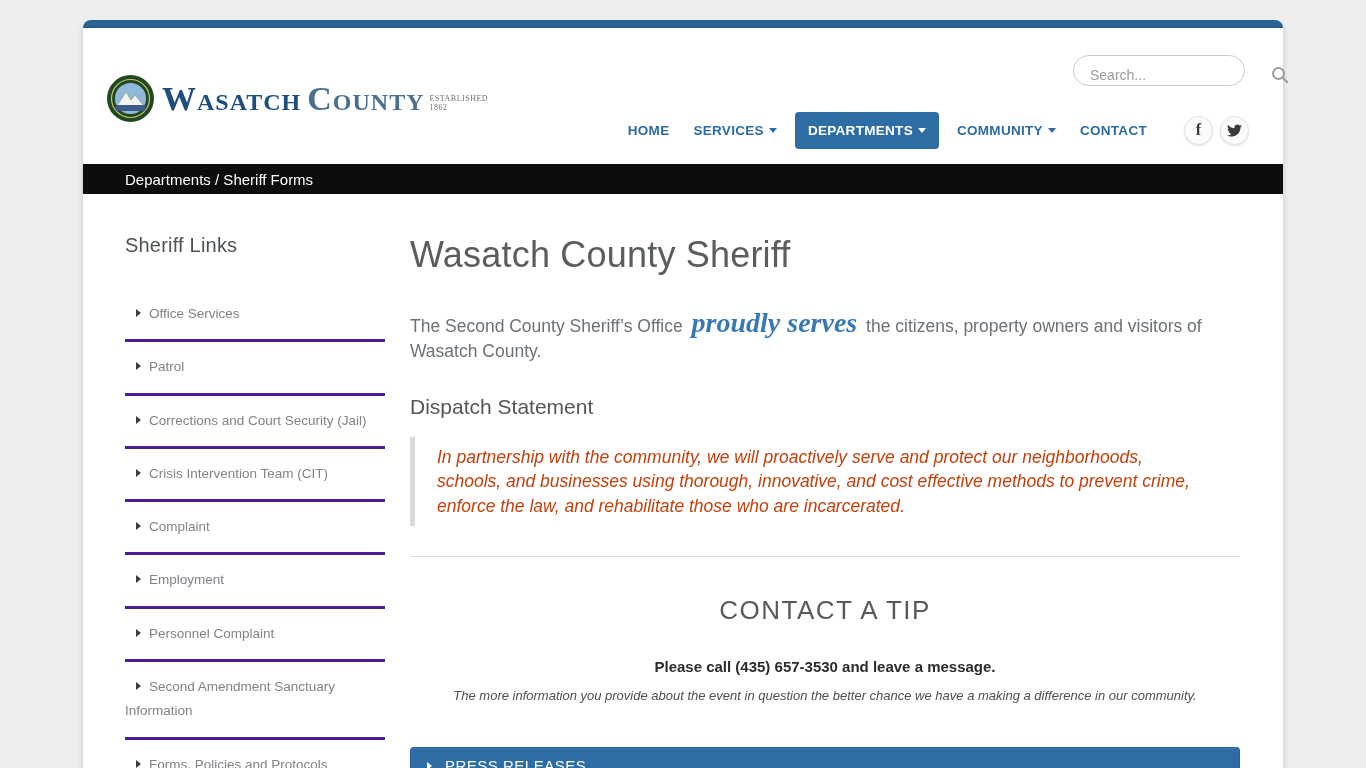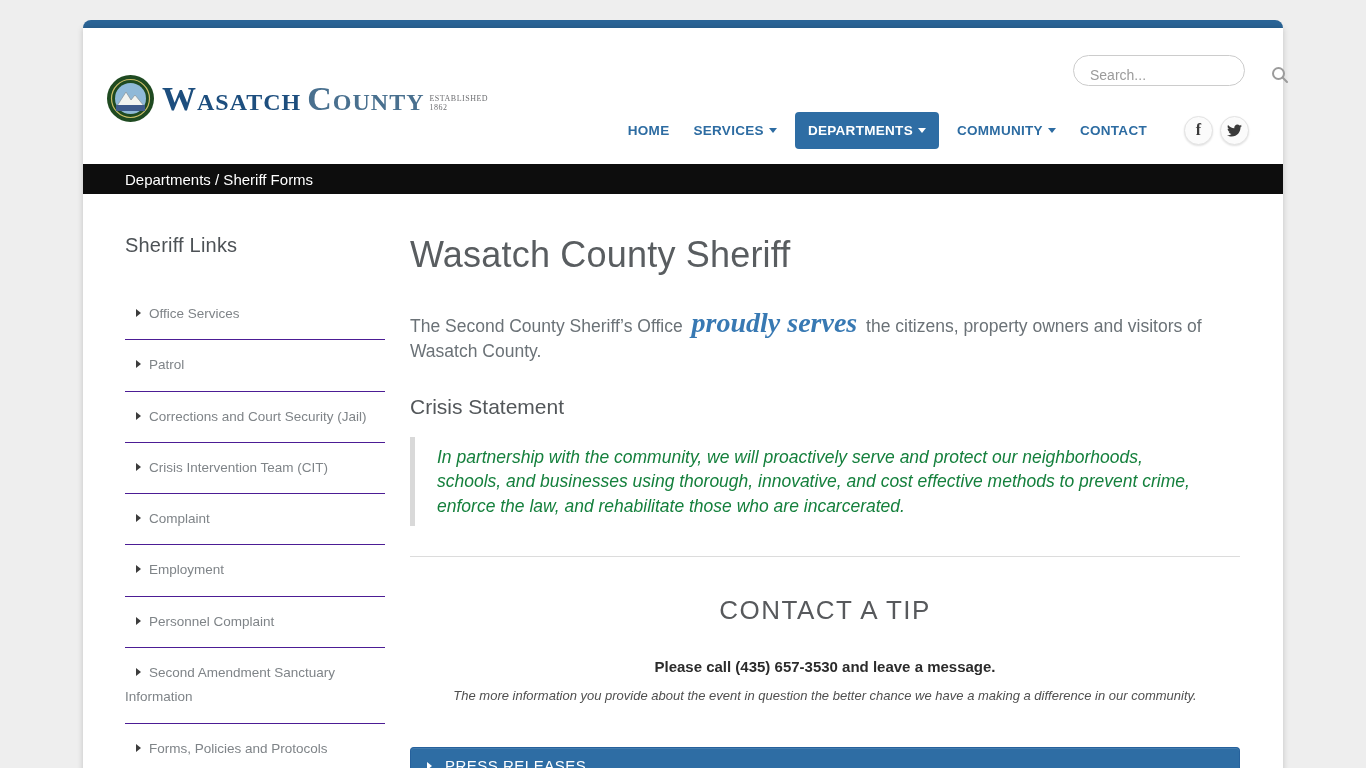--- a/index.html
+++ b/index.html
@@ -70,41 +70,41 @@
     font-size:15px;
   }
   
   .content { display:flex; padding:40px 43px 0 42px; }
   .sidebar { width:260px; flex:0 0 260px; margin-right:25px; }
   .sidebar h2, .side-heading {
     font-size:20px; font-weight:normal; color:#4d5256; letter-spacing:.2px;
   }
   .side-list { list-style:none; margin-top:32px; }
   .side-list li {
-    padding:13px 0; border-bottom:1px solid #4c1d95;
+    padding:13px 0; border-bottom:3px solid #4c1d95;
     font-size:13.5px; color:#7f8488; cursor:pointer; line-height:1.8;
   }
   .side-list li:last-child { border-bottom:none; }
   .tri {
     display:inline-block; width:0; height:0; margin:0 8px 1px 11px;
     border-top:4px solid transparent; border-bottom:4px solid transparent;
     border-left:5px solid #3c3c3c;
   }
   .main { flex:1; }
   .page-title { font-size:36px; font-weight:300; color:#595d60; letter-spacing:.2px; }
   .intro { margin-top:38px; font-size:17.5px; color:#6b7277; line-height:1.45; }
   .script-blue {
     font-family:cursive; font-style:italic; font-weight:bold;
     color:#3879b3; font-size:28px; line-height:0; padding:0 4px;
   }
   .mission-heading { margin-top:30px; font-size:21px; font-weight:normal; color:#53575a; }
   blockquote.mission-quote {
     margin-top:18px; border-left:5px solid #d9d9d9;
     padding:8px 30px 8px 22px; font-size:17.5px; font-style:italic;
-    color:#15803d; line-height:1.4;
+    color:#c2410c; line-height:1.4;
   }
   .divider { margin-top:30px; border:none; border-top:1px solid #dcdcdc; }
   .tip-heading {
     margin-top:38px; text-align:center; font-size:26px; font-weight:300;
     color:#57595c; letter-spacing:1.5px;
   }
   .tip-phone { margin-top:32px; text-align:center; font-weight:bold; font-size:15px; color:#2b2b2b; }
   .tip-note { margin-top:13px; text-align:center; font-style:italic; font-size:13px; color:#4f4f4f; }
   .accordions { margin-top:44px; }
   .accordion {
@@ -207,21 +207,21 @@
 
       <div class="main">
         <h1 class="page-title">Wasatch County Sheriff</h1>
 
         <p class="intro">
           <span>The Second County Sheriff’s Office</span>
           <span class="script-blue">proudly serves</span>
           <span>the citizens, property owners and visitors of Wasatch County.</span>
         </p>
 
-        <h3 class="mission-heading">Crisis Statement</h3>
+        <h3 class="mission-heading">Dispatch Statement</h3>
         <blockquote class="mission-quote">In partnership with the community, we will proactively serve and protect our neighborhoods, schools, and businesses using thorough, innovative, and cost effective methods to prevent crime, enforce the law, and rehabilitate those who are incarcerated.</blockquote>
 
         <hr class="divider">
 
         <h2 class="tip-heading">CONTACT A TIP</h2>
         <p class="tip-phone">Please call (435) 657-3530 and leave a message.</p>
         <p class="tip-note">The more information you provide about the event in question the better chance we have a making a difference in our community.</p>
 
         <div class="accordions">
           <div class="accordion">

